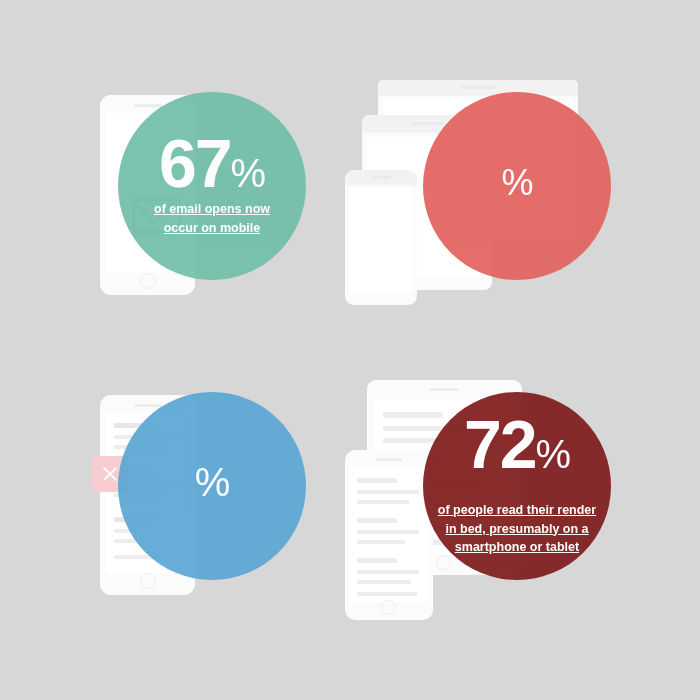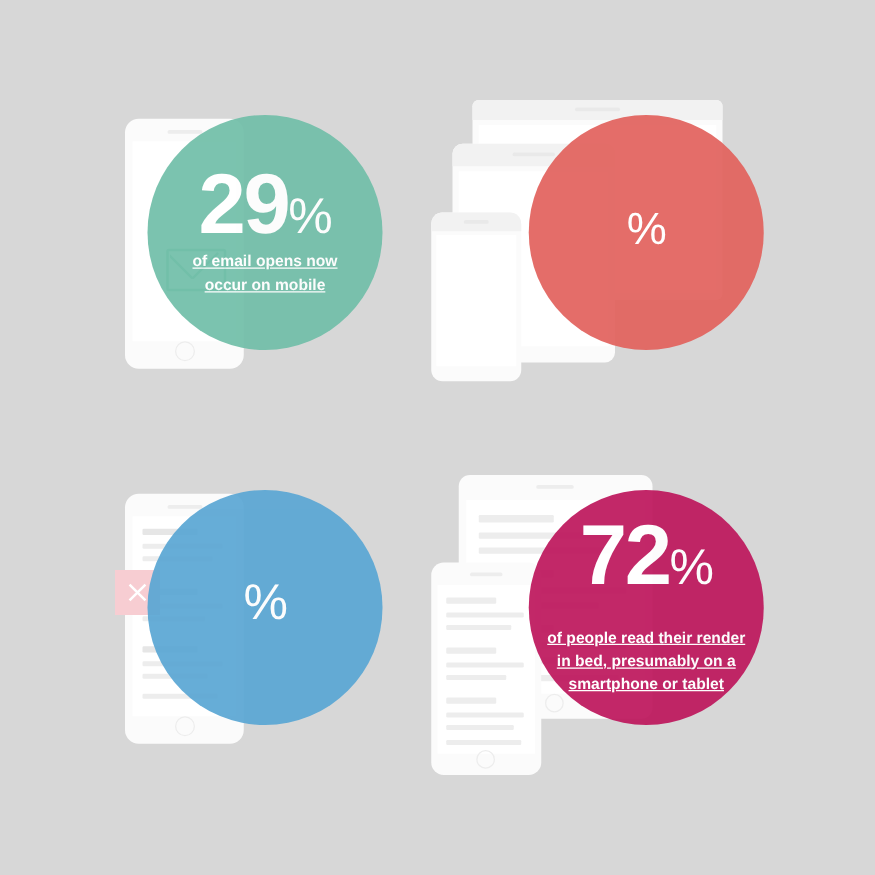--- a/index.html
+++ b/index.html
@@ -245,21 +245,21 @@
           <div class="envelope">
             <div class="body"></div>
             <div class="flap"></div>
           </div>
         </div>
         <div class="home"></div>
       </div>
     </div>
     <div class="stat-circle" id="circle-0" style="background: rgb(114, 191, 169);">
       <div class="stat-value">
-        <span class="stat-number">29</span>
+        <span class="stat-number">67</span>
         <span class="stat-percent">%</span>
       </div>
       <div class="stat-caption">of email opens now
 occur on mobile</div>
     </div>
   </div>
 
   <div class="panel" id="panel-1">
     <div class="devices">
       <div class="device monitor">
@@ -342,21 +342,21 @@
           <div class="line" style="left:7px; top:62px; width:62px; height:4px;"></div>
           <div class="line" style="left:7px; top:72px; width:48px; height:4px;"></div>
           <div class="line" style="left:7px; top:90px; width:40px; height:5px;"></div>
           <div class="line" style="left:7px; top:102px; width:62px; height:4px;"></div>
           <div class="line" style="left:7px; top:112px; width:54px; height:4px;"></div>
           <div class="line" style="left:7px; top:124px; width:60px; height:4px;"></div>
         </div>
         <div class="home"></div>
       </div>
     </div>
-    <div class="stat-circle" id="circle-3" style="background: #be185d; gap: 20px;">
+    <div class="stat-circle" id="circle-3" style="background: #7f1d1d; gap: 20px;">
       <div class="stat-value">
         <span class="stat-number">72</span>
         <span class="stat-percent">%</span>
       </div>
       <div class="stat-caption">of people read their render
 in bed, presumably on a
 smartphone or tablet</div>
     </div>
   </div>
 

